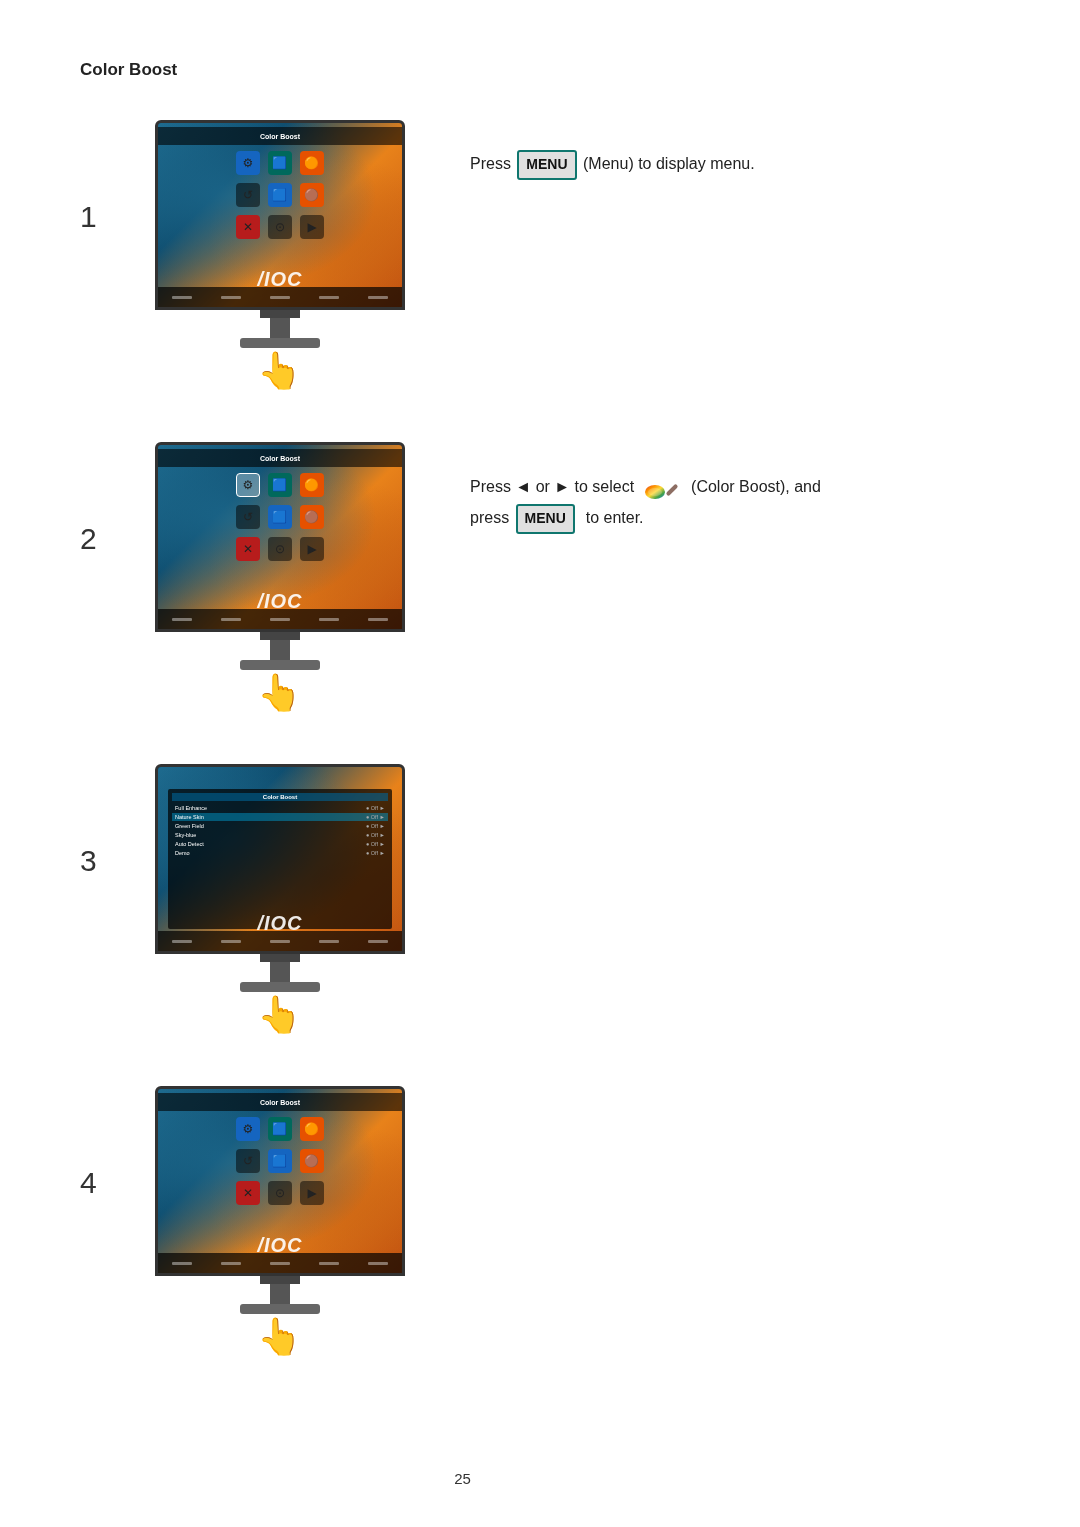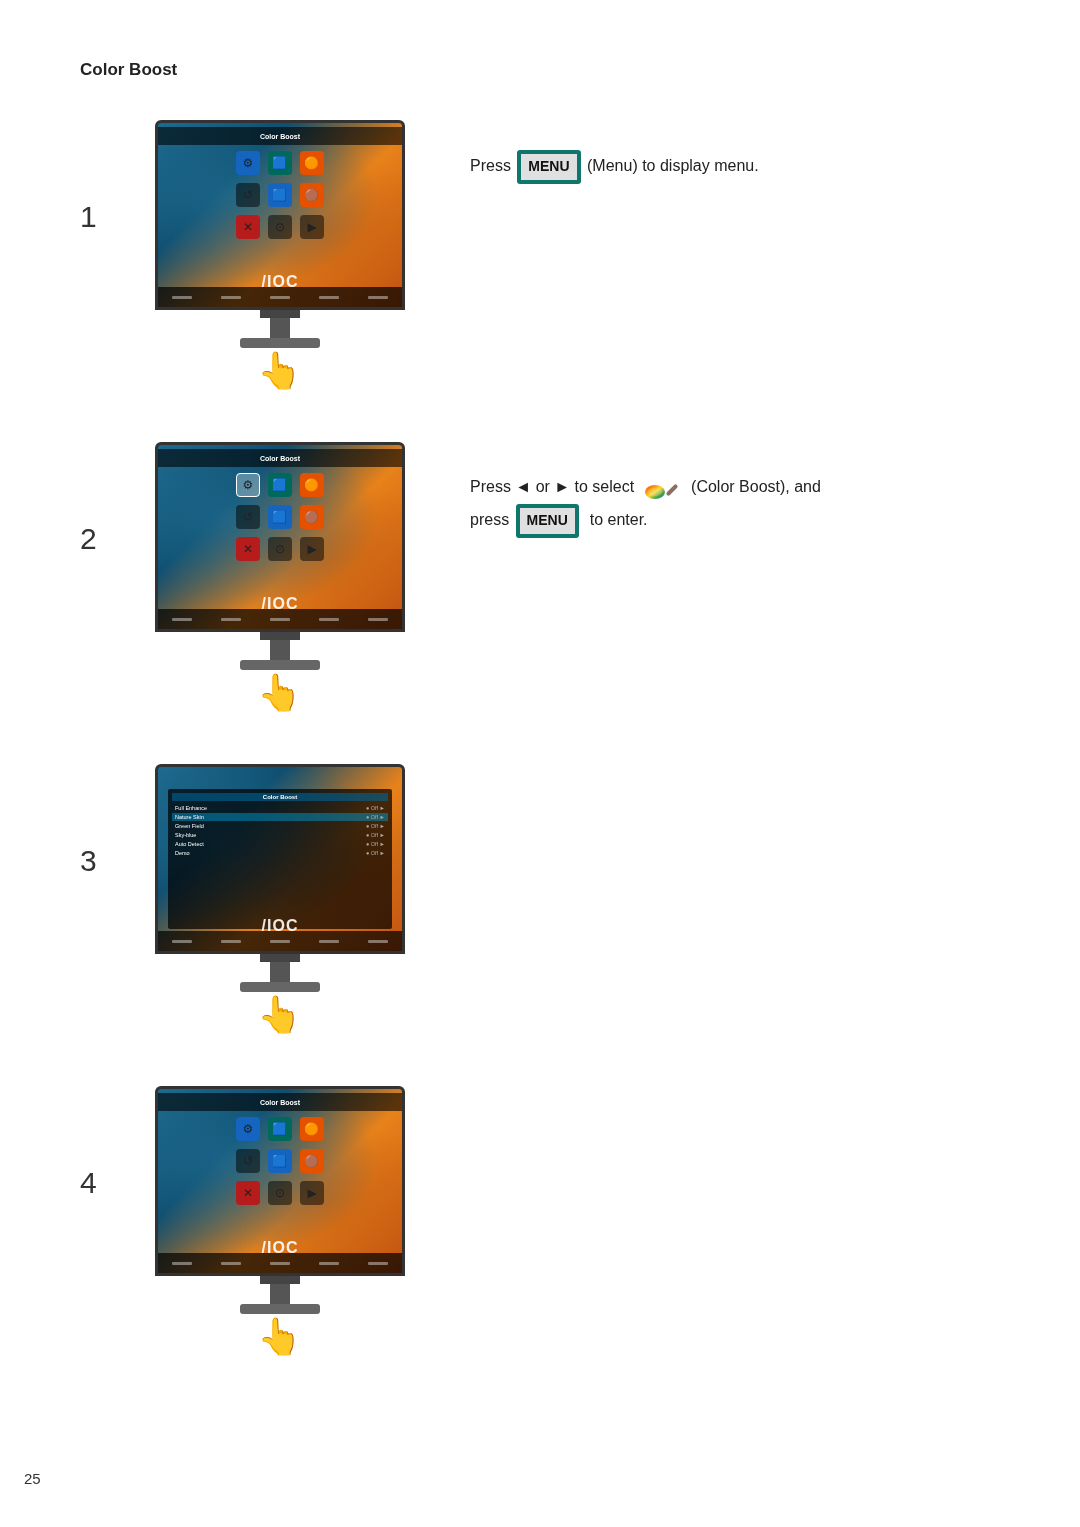--- a/index.html
+++ b/index.html
@@ -122,21 +122,22 @@
     .icon-dark { background: rgba(0,0,0,0.5); }
     .icon-red { background: #b71c1c; }
     .icon-selected { background: rgba(255,255,255,0.3); border: 1px solid #fff; }
 
     .aoc-brand {
       position: absolute;
       bottom: 16px;
       left: 50%;
       transform: translateX(-50%);
       color: rgba(255,255,255,0.9);
-      font-size: 16px;
+      font-size: 20px;
+      font-style: italic;
       font-weight: bold;
       letter-spacing: 1px;
     }
 
     .monitor-bottom-bar {
       position: absolute;
       bottom: 0;
       left: 0; right: 0;
       height: 20px;
       background: rgba(0,0,0,0.7);
@@ -180,21 +181,21 @@
     .step-description {
       flex: 1;
       padding-top: 30px;
       line-height: 1.7;
       font-size: 16px;
     }
 
     .key-badge {
       display: inline-block;
       background: #e0e0e0;
-      border: 4px solid #0f766e;
+      border: 2px solid #0f766e;
       border-radius: 3px;
       padding: 1px 7px;
       font-weight: bold;
       font-size: 14px;
       color: #111;
       vertical-align: middle;
       margin: 0 2px;
     }
 
     
@@ -235,21 +236,21 @@
       color: #fff;
       font-size: 5.5px;
     }
 
     .submenu-value {
       color: #aaa;
       font-size: 5.5px;
     }
 
     .page-number {
-      text-align: left;
+      text-align: center;
       position: absolute;
       bottom: 40px;
       left: 0;
       right: 0;
       font-size: 15px;
       color: #333;
       margin-left: 24px;
     }
 
     

